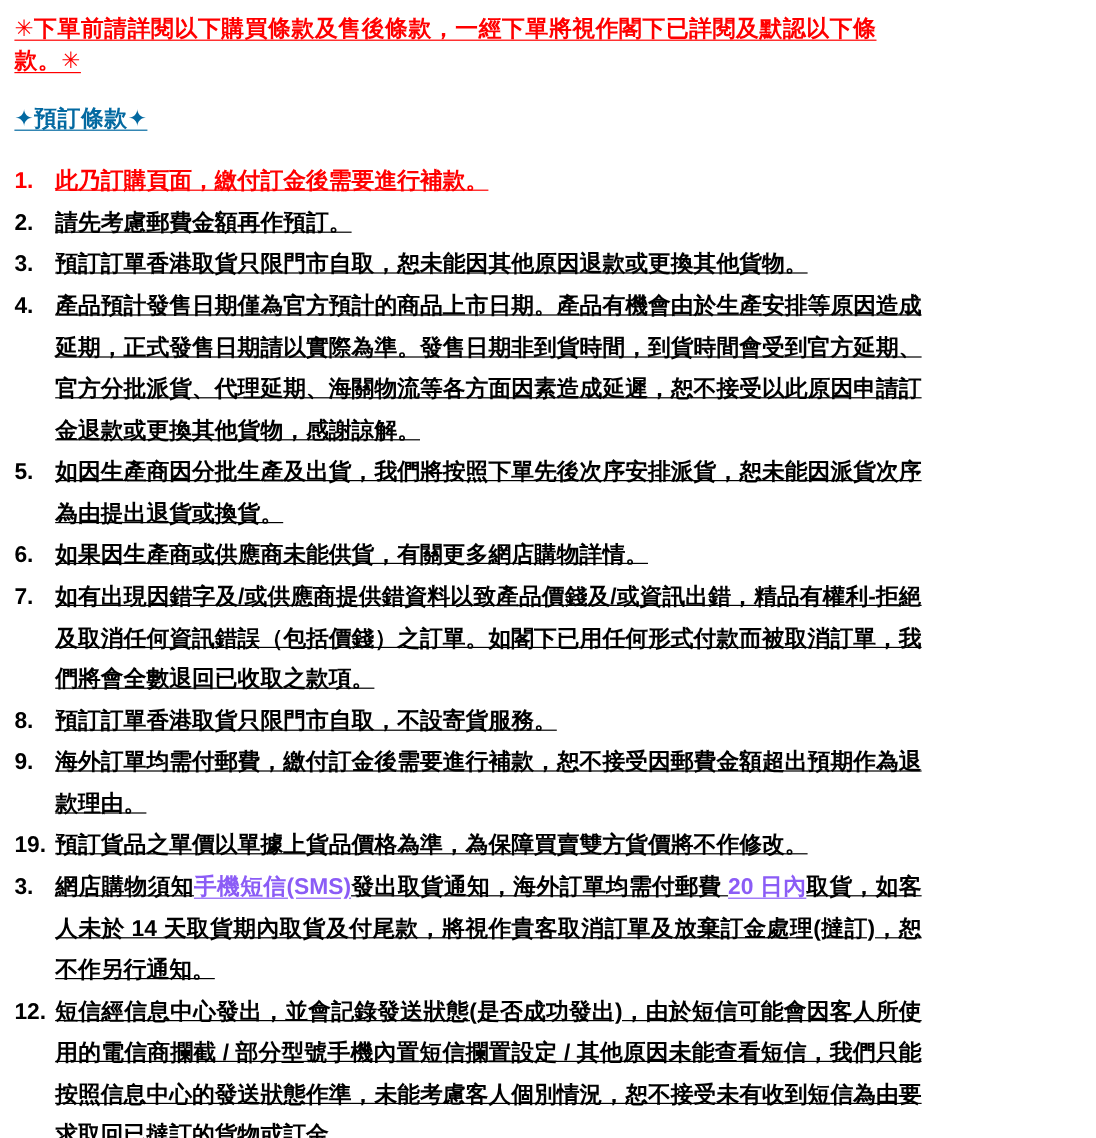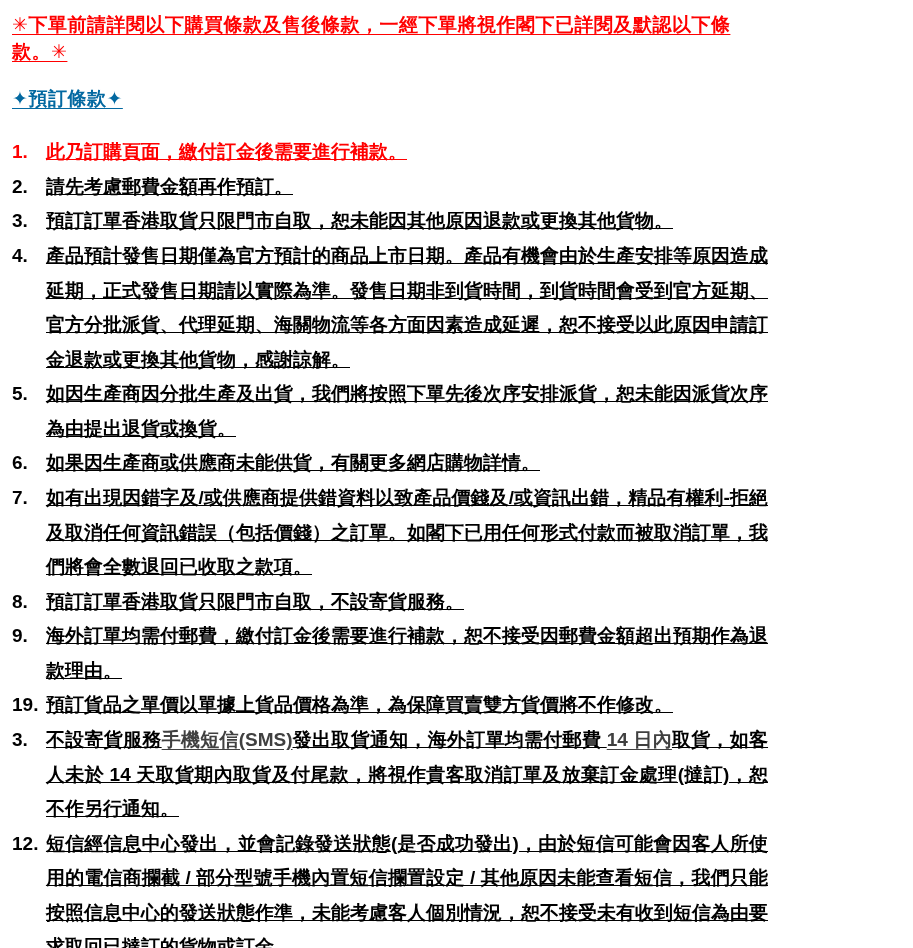--- a/index.html
+++ b/index.html
@@ -43,21 +43,21 @@
     flex: 0 0 34px;
     white-space: nowrap;
   }
   .term .body {
     flex: 1;
     text-align: justify;
   }
   .term-red, .term-red .num { color: #ff0000; }
   .seg-normal { color: inherit; text-decoration: underline; }
   .seg-red-underline {
-    color: #404040;
+    color: #8b5cf6;
     text-decoration: underline;
     text-underline-offset: 3px;
     margin-top: 20px;
   }
   .seg-link {
     color: #0000ee;
     text-underline-offset: 3px;
     cursor: pointer;
   }
 </style>
@@ -105,21 +105,21 @@
       <li class="term">
         <span class="num">9.</span>
         <div class="body"><span class="seg-normal">海外訂單均需付郵費，繳付訂金後需要進行補款，恕不接受因郵費金額超出預期作為退款理由。</span></div>
       </li>
       <li class="term">
         <span class="num">19.</span>
         <div class="body"><span class="seg-normal">預訂貨品之單價以單據上貨品價格為準，為保障買賣雙方貨價將不作修改。</span></div>
       </li>
       <li class="term">
         <span class="num">3.</span>
-        <div class="body"><span class="seg-normal">不設寄貨服務</span><span class="seg-red-underline">手機短信(SMS)</span><span class="seg-normal">發出取貨通知，海外訂單均需付郵費 </span><span class="seg-red-underline">14 日內</span><span class="seg-normal">取貨，如客人未於 14 天取貨期內取貨及付尾款，將視作貴客取消訂單及放棄訂金處理(撻訂)，恕不作另行通知。</span></div>
+        <div class="body"><span class="seg-normal">網店購物須知</span><span class="seg-red-underline">手機短信(SMS)</span><span class="seg-normal">發出取貨通知，海外訂單均需付郵費 </span><span class="seg-red-underline">20 日內</span><span class="seg-normal">取貨，如客人未於 14 天取貨期內取貨及付尾款，將視作貴客取消訂單及放棄訂金處理(撻訂)，恕不作另行通知。</span></div>
       </li>
       <li class="term">
         <span class="num">12.</span>
         <div class="body"><span class="seg-normal">短信經信息中心發出，並會記錄發送狀態(是否成功發出)，由於短信可能會因客人所使用的電信商攔截 / 部分型號手機內置短信攔置設定 / 其他原因未能查看短信，我們只能按照信息中心的發送狀態作準，未能考慮客人個別情況，恕不接受未有收到短信為由要求取回已撻訂的貨物或訂金。</span></div>
       </li>
       <li class="term">
         <span class="num">13.</span>
         <div class="body"><span class="seg-normal">海外訂單均需付郵費，請參閱 </span><a class="seg-link">網店購物須知</a><span class="seg-normal"> 。</span></div>
       </li>
     </ol>

